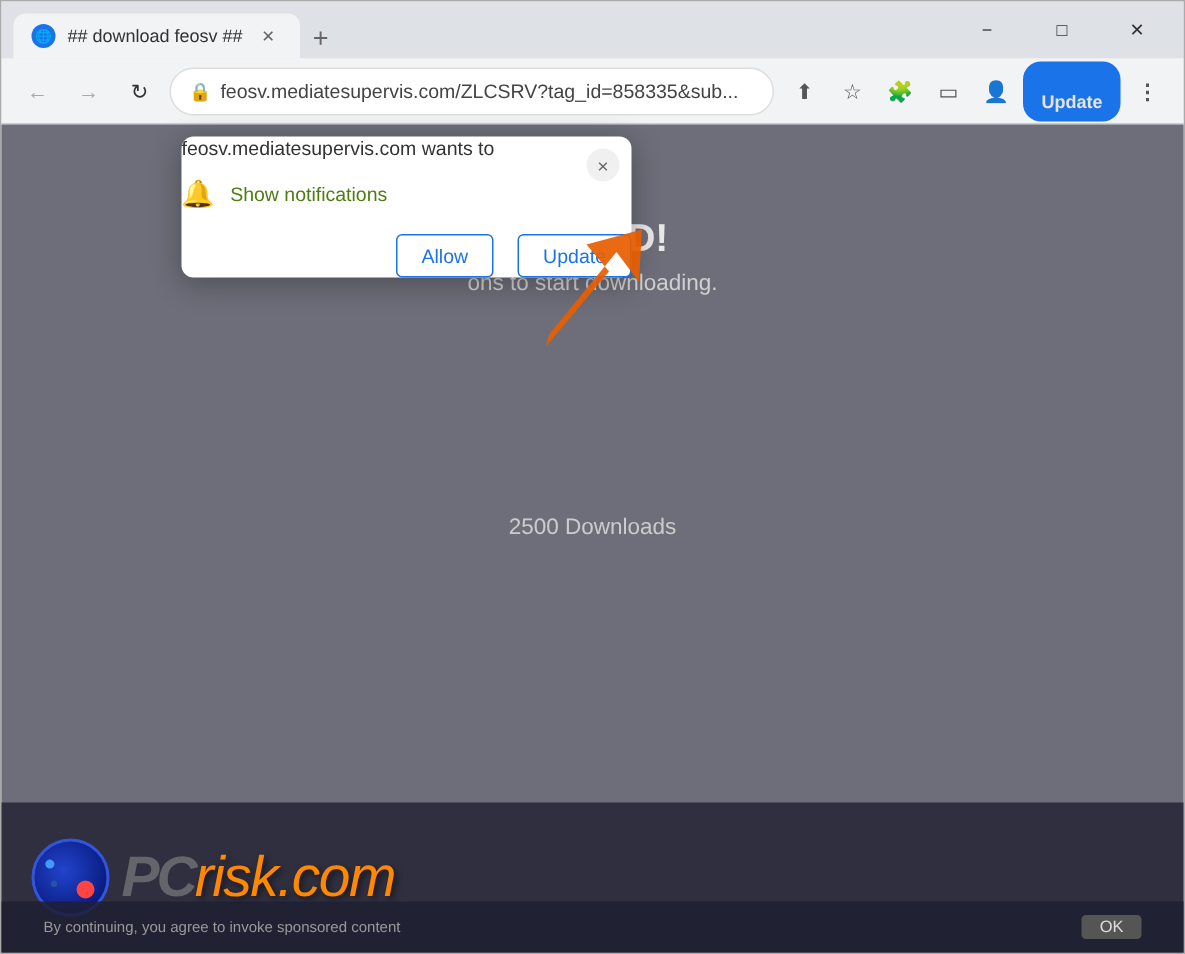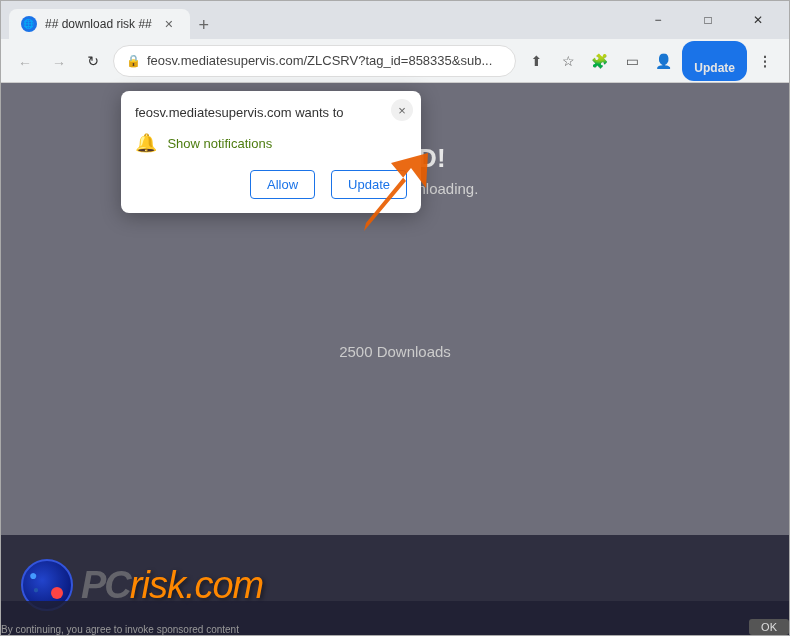--- a/index.html
+++ b/index.html
@@ -239,21 +239,21 @@
     }
 
     
     .notification-popup {
       position: absolute;
       top: 8px;
       left: 120px;
       background: white;
       border-radius: 8px;
       box-shadow: 0 4px 20px rgba(0,0,0,0.3);
-      padding: 14px;
+      padding: 0;
       width: 300px;
       z-index: 100;
     }
     .popup-header {
       font-size: 13px;
       color: #333;
       margin-bottom: 12px;
     }
     .popup-notification-row {
       display: flex;
@@ -320,23 +320,23 @@
     }
 
     
     .footer-bar {
       position: absolute;
       bottom: 0;
       left: 0; right: 0;
       height: 34px;
       background: rgba(30,30,50,0.85);
       display: flex;
-      align-items: flex-end;
+      align-items: center;
       justify-content: space-between;
-      padding: 0 0;
+      padding: 0 28px;
       font-size: 10px;
       color: #999;
       gap: 16px;
     }
     .footer-ok-btn {
       background: #555;
       color: #ddd;
       border: none;
       padding: 2px 12px;
       border-radius: 3px;
@@ -348,21 +348,21 @@
 <body>
 
 <div class="browser-window">
 
   <div class="title-bar">
     <div class="tab-area">
       <div class="tab">
         <div class="tab-favicon">
           <span>🌐</span>
         </div>
-        <span class="tab-title">## download risk ##</span>
+        <span class="tab-title">## download feosv ##</span>
         <span class="tab-close">✕</span>
       </div>
       <div class="new-tab-btn">+</div>
     </div>
     <div class="title-bar-controls">
       <div class="title-ctrl">−</div>
       <div class="title-ctrl">□</div>
       <div class="title-ctrl close">✕</div>
     </div>
   </div>

